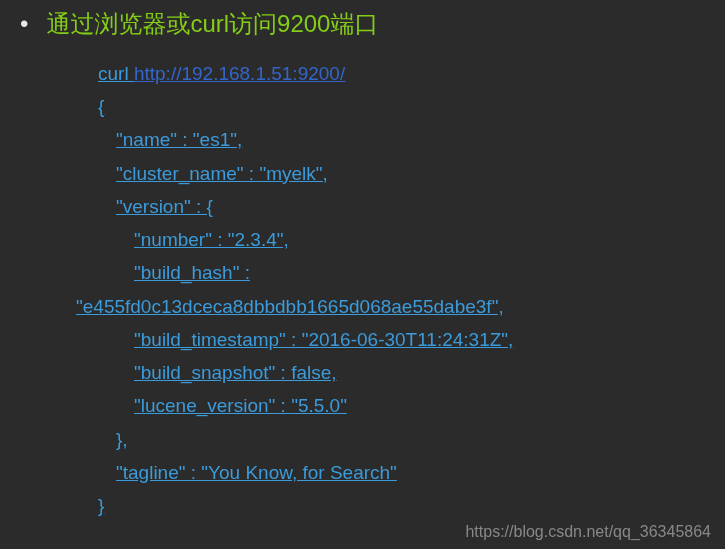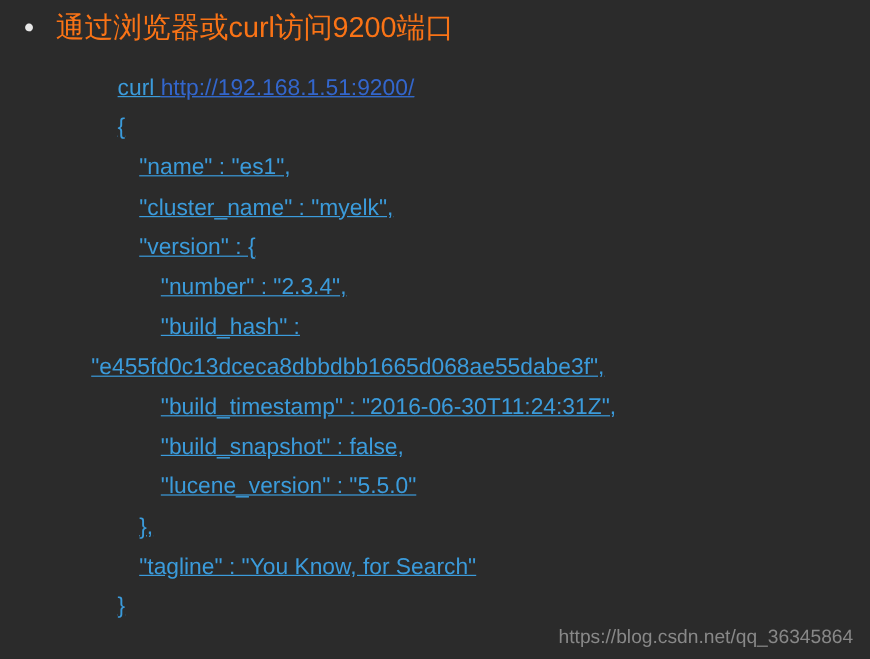--- a/index.html
+++ b/index.html
@@ -24,21 +24,21 @@
       align-items: flex-start;
       margin-bottom: 18px;
     }
     .bullet {
       color: #e8e8e8;
       font-size: 24px;
       margin-right: 18px;
       line-height: 1.2;
     }
     .title {
-      color: #f97316;
+      color: #84cc16;
       font-size: 24px;
       line-height: 1.2;
     }
     .code-block {
       padding-left: 78px;
       font-size: 19px;
       line-height: 1.75;
       color: #3b9bdb;
       text-decoration: underline;
     }

